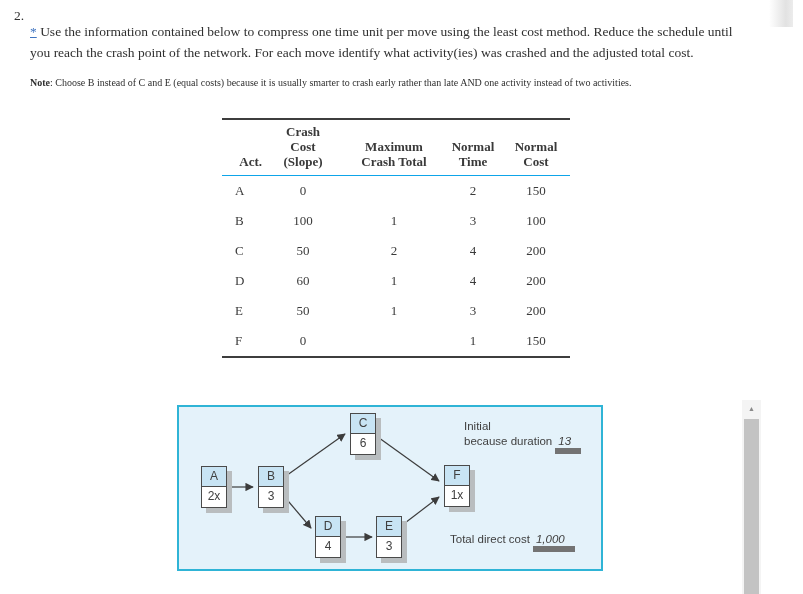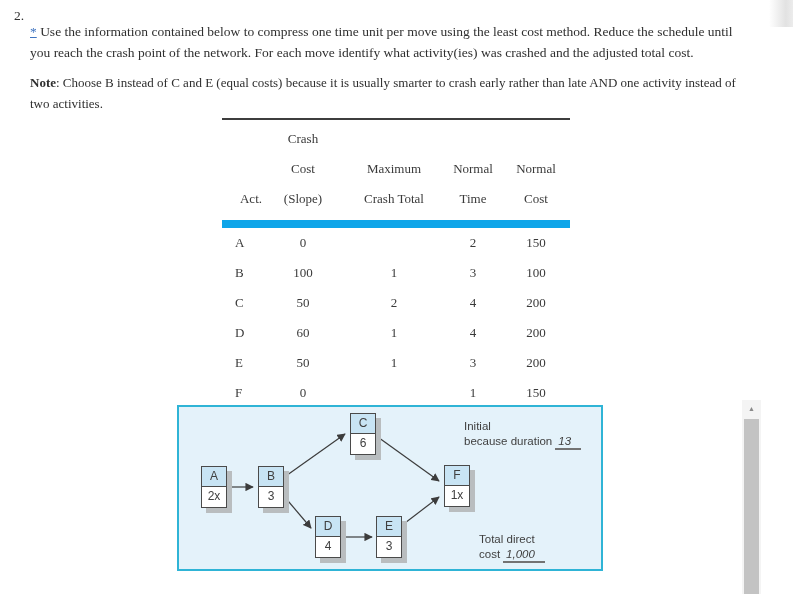--- a/index.html
+++ b/index.html
@@ -8,33 +8,33 @@
     position:relative; width:803px; height:594px; background:#ffffff;
     font-family:"Liberation Serif", serif; color:#2f2f2f; overflow:hidden;
   }
 
   
   .problem { position:absolute; left:14px; top:5px; width:737px; display:flex; }
   .problem-num { width:16px; flex:none; font-size:13.5px; line-height:21px; }
   .problem-body { flex:1;margin-top:16px; }
   .statement { font-size:13.5px; line-height:21px; }
   .footnote-link { color:#3f74c0; text-decoration:underline; cursor:pointer; }
-  .note-para { font-size:13px; line-height:21px; margin-top:9px; }
+  .note-para { font-size:10px; line-height:21px; margin-top:9px; }
   .note-para b { font-weight:bold; }
 
   
   .crash-table {
     position:absolute; left:222px; top:118px; width:348px;
     border-collapse:collapse; font-size:13px; color:#3a3a3a;
     border-top:2px solid #3d3d3d; border-bottom:2px solid #3d3d3d;
   }
   .crash-table th {
-    font-weight:normal; text-align:center; vertical-align:bottom;
-    white-space:pre-line; line-height:30px; padding:4px 0 6px;
-    border-bottom:8px solid #0ea5e9;
+    font-weight:bold; text-align:center; vertical-align:bottom;
+    white-space:pre-line; line-height:15px; padding:4px 0 6px;
+    border-bottom:1px solid #0ea5e9;
   }
   .crash-table th:first-child { text-align:right; padding-left:13px; }
   .crash-table td { text-align:center; padding:7px 0 8px; line-height:15px; }
   .crash-table td:first-child { text-align:left; padding-left:13px; }
 
   
   .diagram {
     position:absolute; left:177px; top:405px; width:426px; height:166px;
     background:#e4f2fa; border:2px solid #2fb4d6;
     font-family:"Liberation Sans", sans-serif; color:#404040;
@@ -44,21 +44,21 @@
   .node .node-letter {
     height:21px; background:#c8e4f4; border:1px solid #4a4a4a;
     text-align:center; line-height:19px; font-size:12px;
   }
   .node .node-duration {
     height:21px; background:#ffffff; border:1px solid #4a4a4a; border-top:none;
     text-align:center; line-height:19px; font-size:12px;
   }
   .ann { position:absolute; font-size:11.5px; line-height:15px; color:#3f3f3f; }
   .fill-in {
-    font-style:italic; border-bottom:2px solid #737373;
+    font-style:italic; border-bottom:6px solid #737373;
     padding:0 10px 1px 3px; margin-left:3px;
   }
 
   
   .scrollbar {
     position:absolute; left:742px; top:400px; width:19px; height:194px;
     background:#f4f4f4;
   }
   .scroll-up {
     position:absolute; top:0; left:0; width:100%; height:18px;
@@ -192,21 +192,21 @@
     </div>
     <div class="node" style="left:265px; top:58px;">
       <div class="node-letter">F</div>
       <div class="node-duration">1x</div>
     </div>
 
     <div class="ann" style="left:285px; top:12px;">
       <div>Initial</div>
       <div><span>because duration</span><span class="fill-in">13</span></div>
     </div>
-    <div class="ann" style="left:300px; top:125px;">
+    <div class="ann" style="left:271px; top:125px;">
       <span>Total direct cost</span><span class="fill-in">1,000</span>
     </div>
   </div>
 
   <div class="scrollbar">
     <div class="scroll-up">▲</div>
     <div class="scroll-thumb"></div>
   </div>
 
   <div class="corner-artifact"></div>

